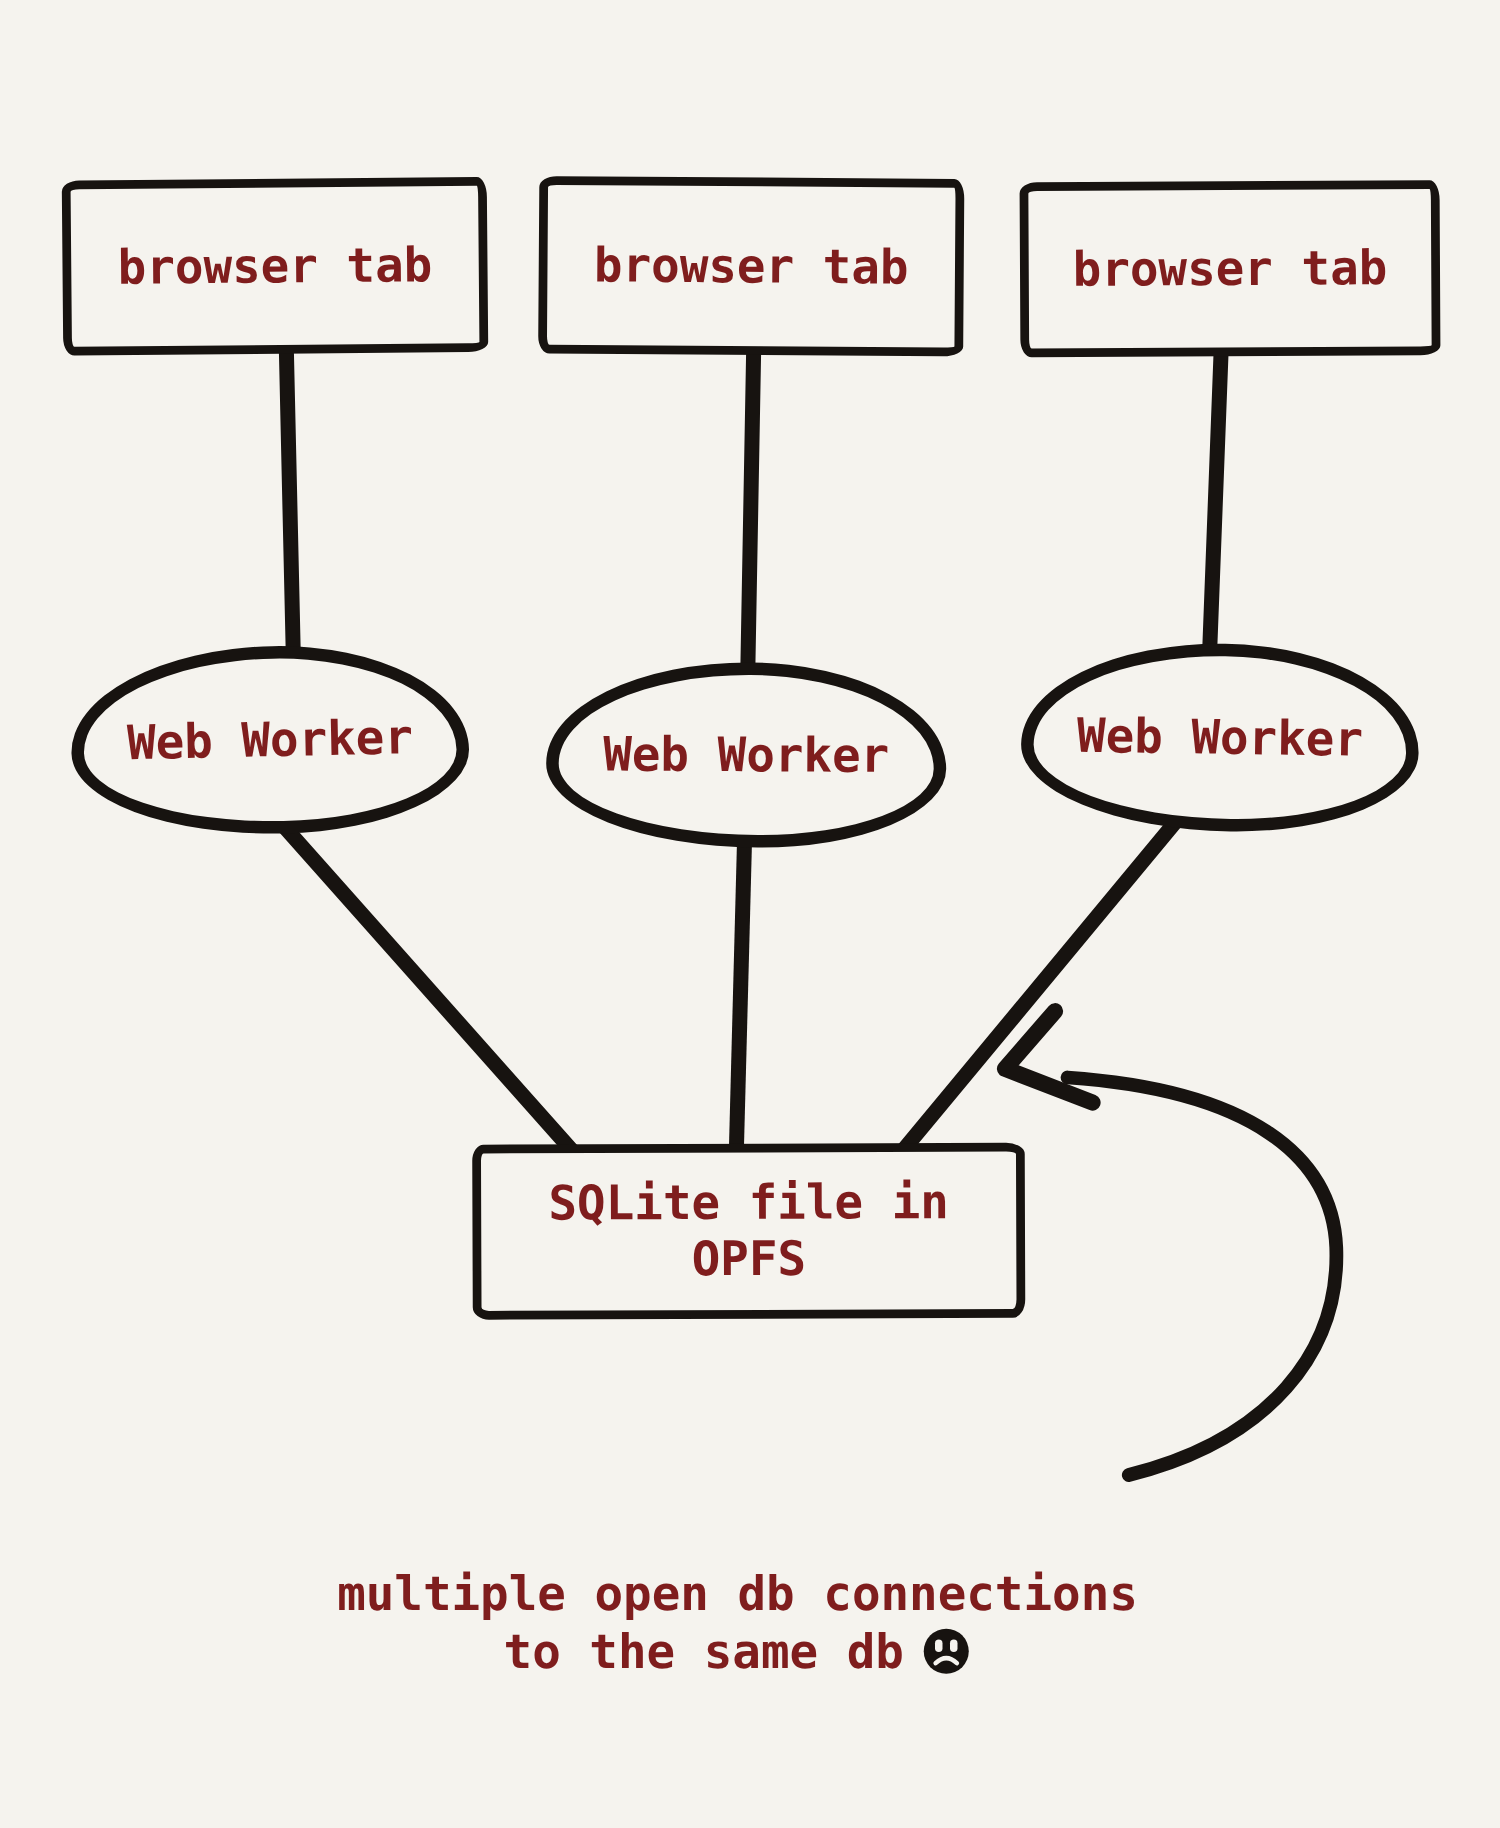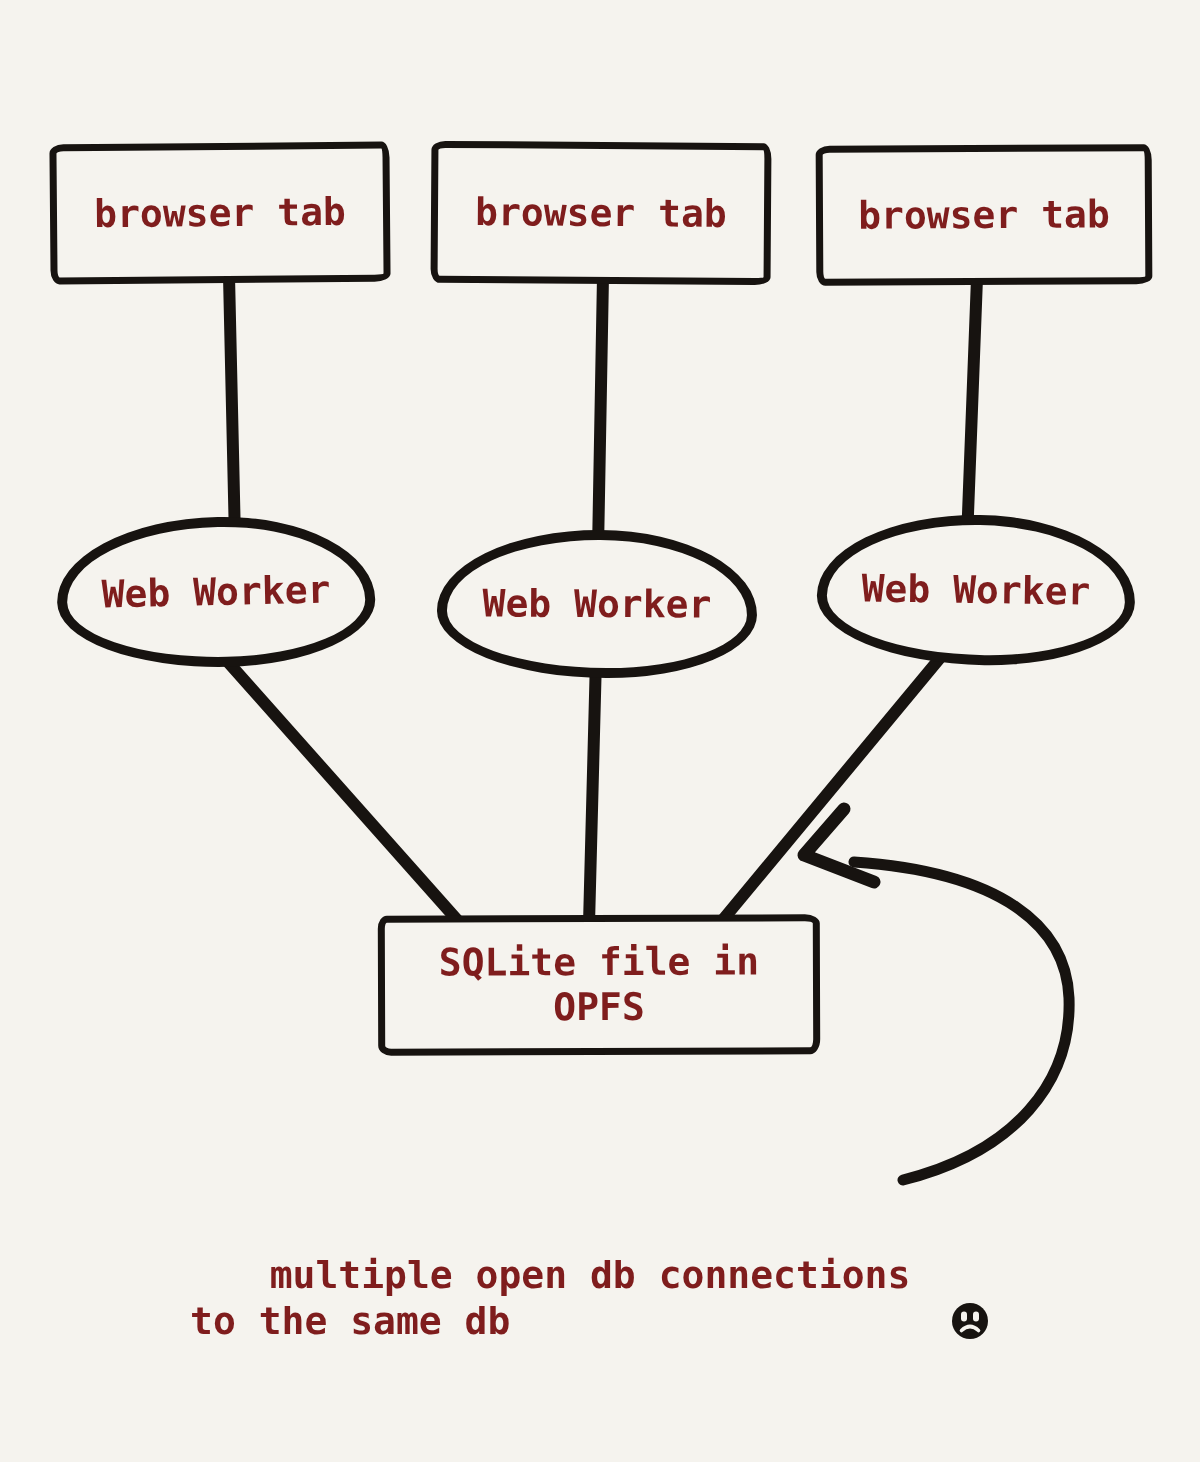--- a/index.html
+++ b/index.html
@@ -64,21 +64,21 @@
     left: 190px; top: 1252px; width: 800px;
     text-align: center;
     font-size: 38px;
     font-weight: 700;
     line-height: 46px;
     white-space: nowrap;
   }
   .caption-line {
     display: flex;
     align-items: center;
-    justify-content: space-between;
+    justify-content: center;
     gap: 14px;
   }
   .sad-face {
     width: 40px; height: 40px;
     display: inline-block;
   }
 </style>
 </head>
 <body>
 

